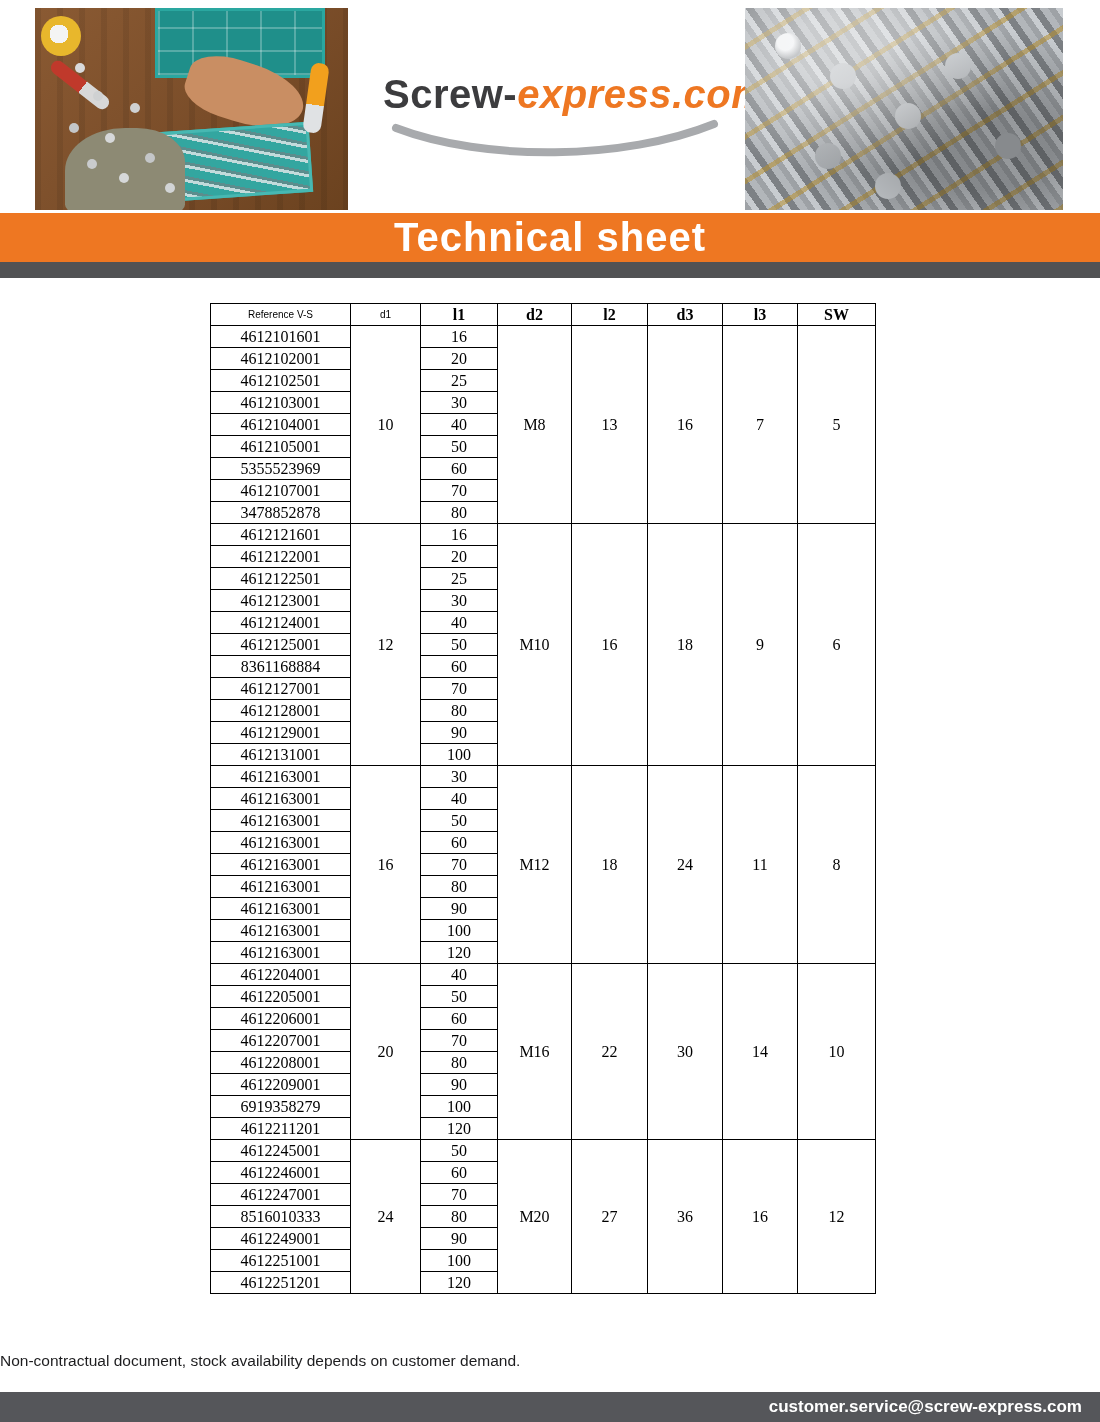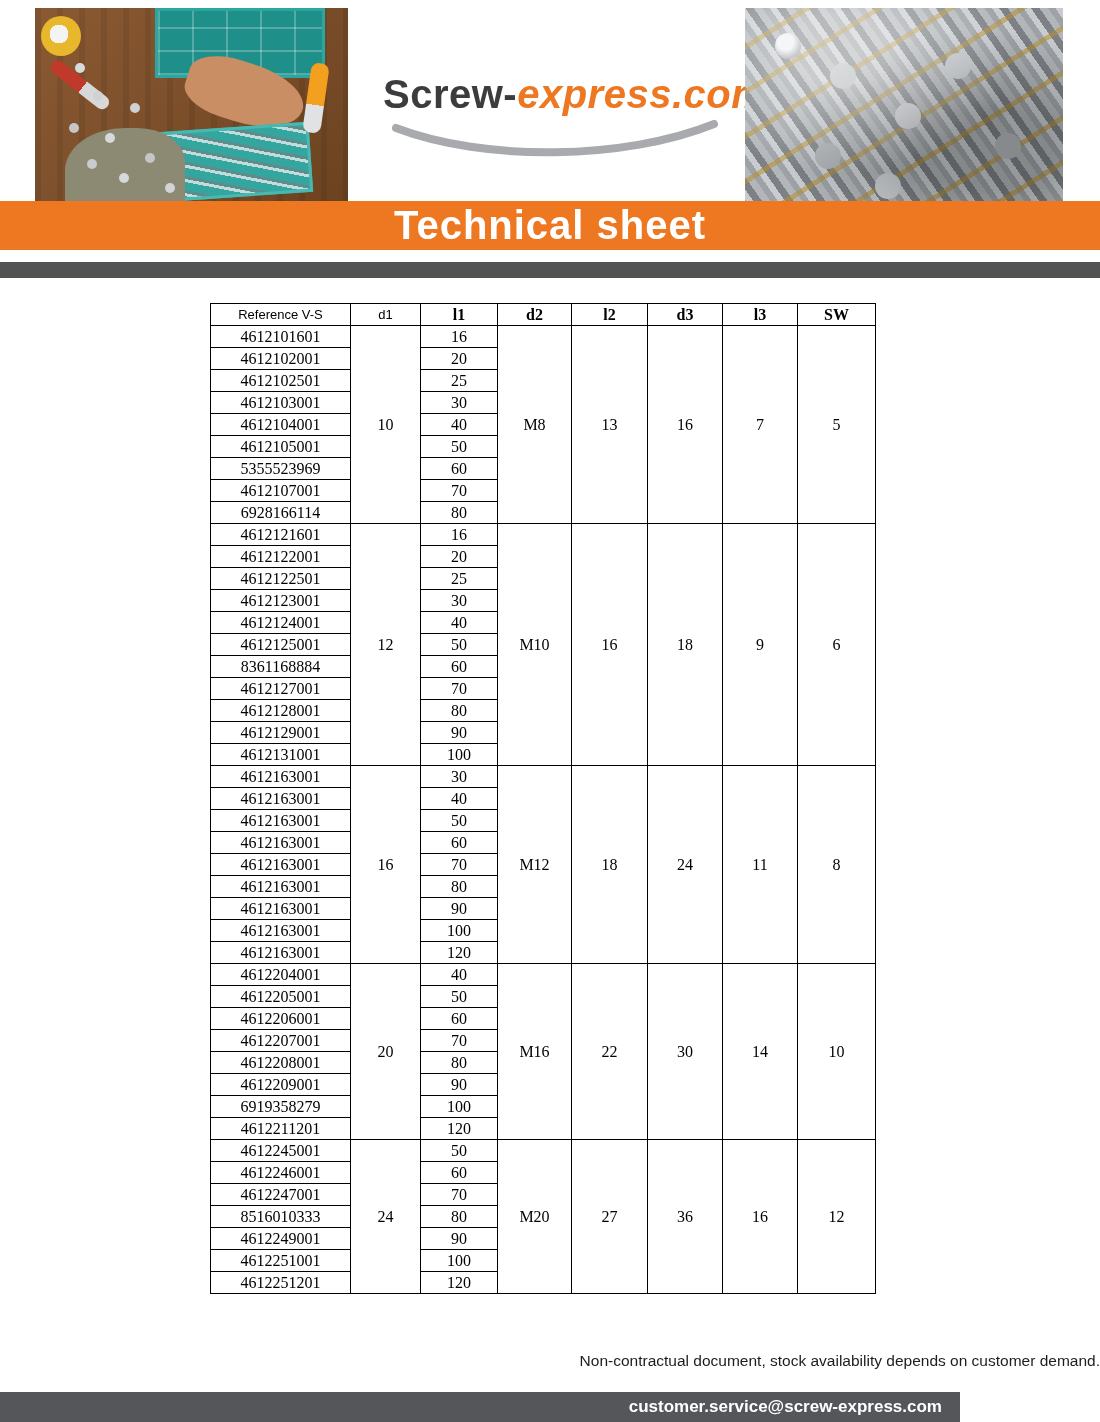--- a/index.html
+++ b/index.html
@@ -115,21 +115,21 @@
   .logo-orange { color: #ee7722; font-style: italic; }
   .logo-swoosh {
     position: absolute;
     left: 390px; top: 118px;
     width: 330px; height: 46px;
   }
 
   
   .orange-band {
     position: absolute;
-    left: 0; top: 201px;
+    left: 0; top: 213px;
     width: 1100px; height: 49px;
     background: #ee7722;
     text-align: center;
   }
   .orange-band span {
     color: #ffffff;
     font-size: 40px;
     font-weight: 700;
     line-height: 49px;
     letter-spacing: 1px;
@@ -156,39 +156,39 @@
     border: 1px solid #000000;
     height: 21px;
     line-height: 21px;
     padding: 0;
     text-align: center;
     vertical-align: middle;
     overflow: hidden;
   }
   th.h-sans {
     font-family: "Liberation Sans", sans-serif;
-    font-size: 13px;
+    font-size: 10px;
     font-weight: 400;
   }
   th.h-d1 { text-align: left; padding-left: 3px; margin-top: 40px; }
   th.h-serif { font-weight: 700; }
 
   
   .note {
     position: absolute;
     left: 0; top: 1352px;
     width: 1100px;
-    text-align: right;
+    text-align: left;
     font-size: 15.5px;
     color: #1d1d1f;
   }
   .bottom-bar {
     position: absolute;
     left: 0; top: 1392px;
-    width: 960px; height: 30px;
+    width: 1100px; height: 30px;
     background: #55565a;
     text-align: right;
   }
   .bottom-bar span {
     display: inline-block;
     margin-right: 18px;
     color: #ffffff;
     font-size: 17px;
     font-weight: 700;
     line-height: 30px;
@@ -283,21 +283,21 @@
         </tr>
         <tr>
           <td>5355523969</td>
           <td>60</td>
         </tr>
         <tr>
           <td>4612107001</td>
           <td>70</td>
         </tr>
         <tr>
-          <td>6928166114</td>
+          <td>3478852878</td>
           <td>80</td>
         </tr>
         <tr>
           <td>4612121601</td>
           <td rowspan="11">12</td>
           <td>16</td>
           <td rowspan="11">M10</td>
           <td rowspan="11">16</td>
           <td rowspan="11">18</td>
           <td rowspan="11">9</td>

